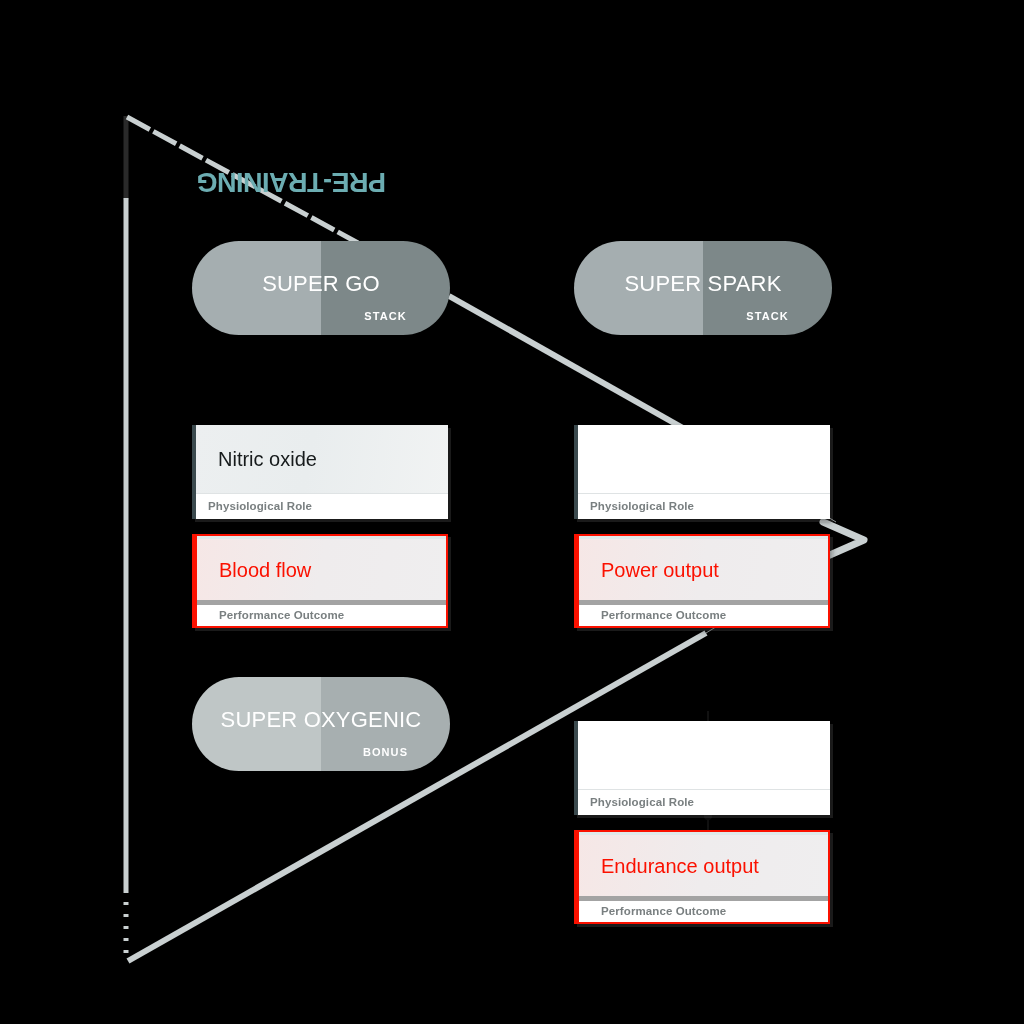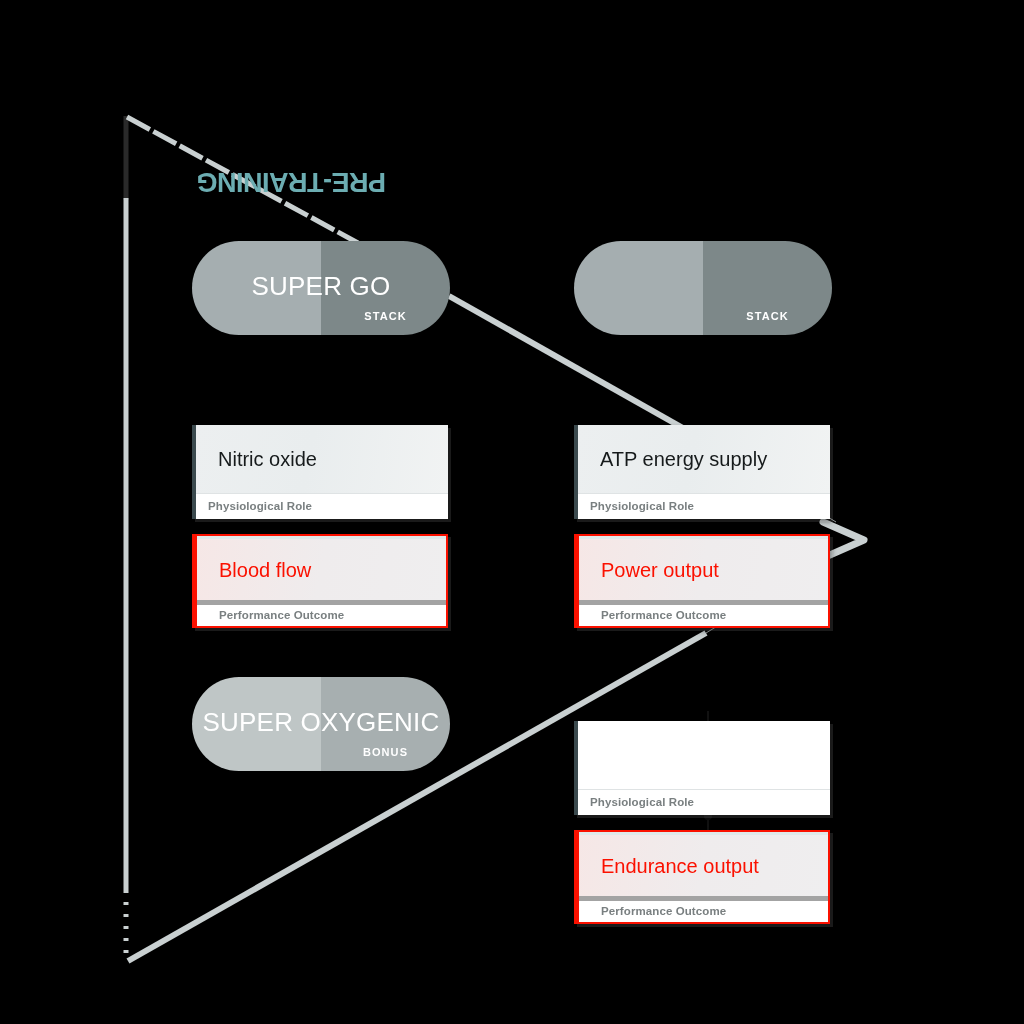--- a/index.html
+++ b/index.html
@@ -57,21 +57,21 @@
   .pill.tone-dark  .half-right { background: #7d8889; }
   .pill.tone-light .half-left  { background: #bfc6c6; }
   .pill.tone-light .half-right { background: #a7afb0; }
 
   .pill-name {
     position: absolute;
     left: 0; right: 0;
     top: 32px;
     text-align: center;
     color: #ffffff;
-    font-size: 26px;
+    font-size: 22px;
     font-weight: 400;
     letter-spacing: 0.2px;
     line-height: 1;
     white-space: nowrap;
   }
   .pill-tag {
     position: absolute;
     left: 50%; right: 0;
     bottom: 13px;
     text-align: center;
@@ -190,20 +190,21 @@
   <div class="pill tone-dark" style="left:192px; top:241px;">
     <div class="half-left"></div>
     <div class="half-right"></div>
     <div class="pill-name">SUPER GO</div>
     <div class="pill-tag">STACK</div>
   </div>
 
   <div class="pill tone-dark" style="left:574px; top:241px;">
     <div class="half-left"></div>
     <div class="half-right"></div>
+    <div class="pill-name">SUPER SPARK</div>
     <div class="pill-tag">STACK</div>
   </div>
 
   <div class="pill tone-light" style="left:192px; top:677px;">
     <div class="half-left"></div>
     <div class="half-right"></div>
     <div class="pill-name">SUPER OXYGENIC</div>
     <div class="pill-tag">BONUS</div>
   </div>
 
@@ -219,23 +220,20 @@
   <div class="card kind-outcome" style="left:192px; top:534px;">
     <div class="card-body">
       <span class="card-title">Blood flow</span>
     </div>
     <div class="card-foot">
       <span class="card-kind">Performance Outcome</span>
     </div>
   </div>
 
   <div class="card kind-role" style="left:574px; top:425px;">
-    <div class="card-body">
-      <span class="card-title">ATP energy supply</span>
-    </div>
     <div class="card-foot">
       <span class="card-kind">Physiological Role</span>
     </div>
   </div>
 
   <div class="card kind-outcome" style="left:574px; top:534px;">
     <div class="card-body">
       <span class="card-title">Power output</span>
     </div>
     <div class="card-foot">

